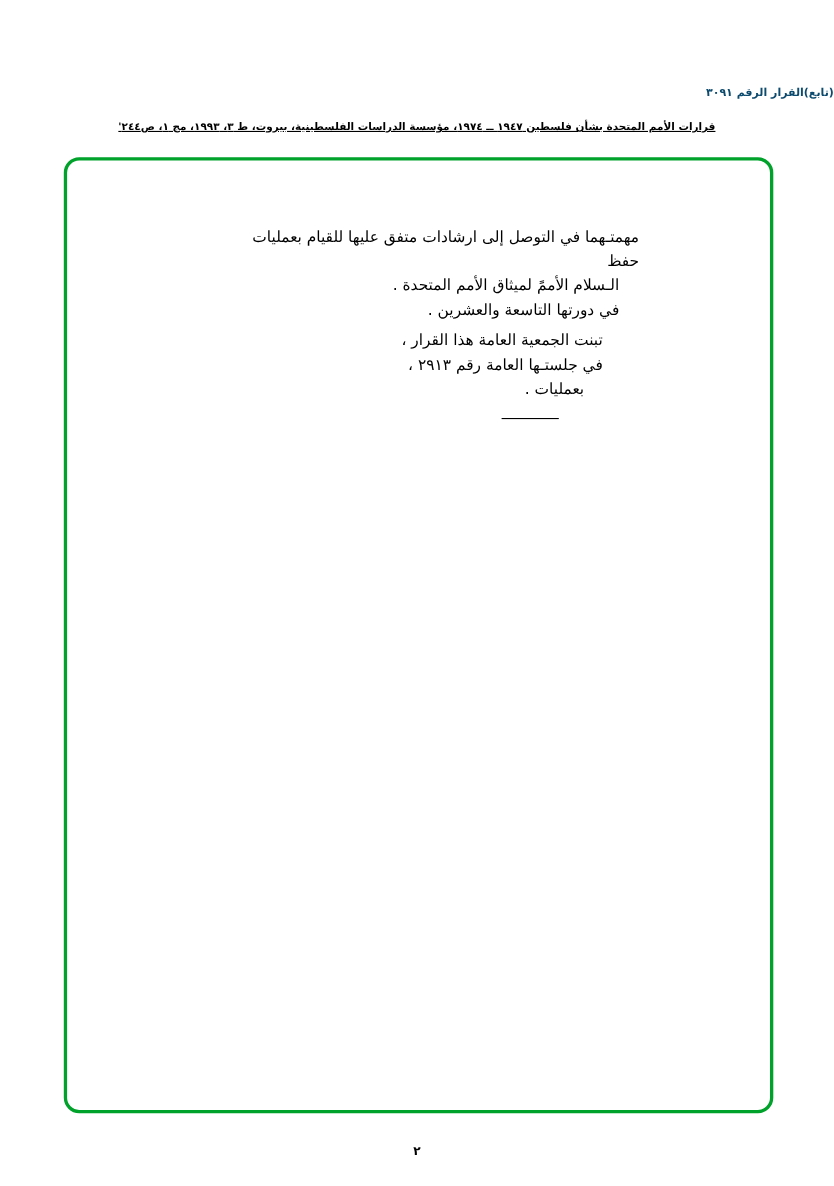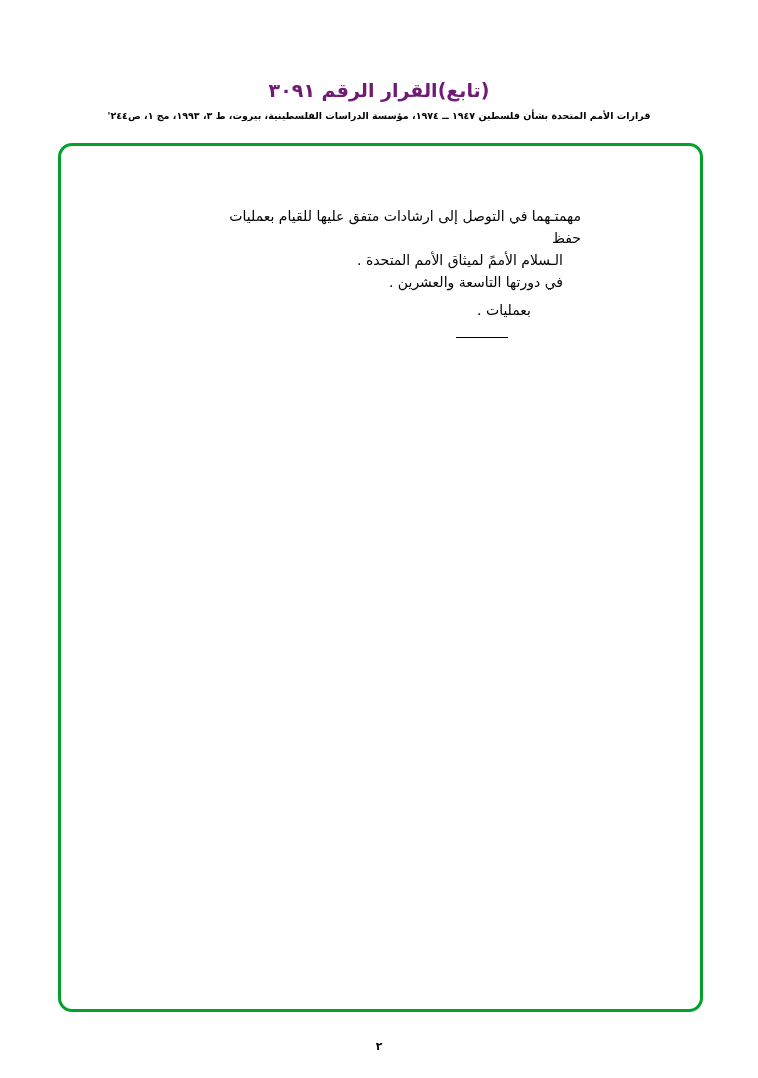--- a/index.html
+++ b/index.html
@@ -28,33 +28,35 @@
     position: absolute;
     top: 78px;
     left: 0;
     width: 758px;
     text-align: center;
     direction: rtl;
   }
   .header-title {
     font-family: "DejaVu Sans", sans-serif;
     font-weight: bold;
-    font-size: 19px;
+    font-size: 10px;
     letter-spacing: 0.5px;
     line-height: 1.3;
-    color: #701a75;
+    color: #0c4a6e;
+    text-align: right;
   }
   .header-subtitle {
-    margin-top: 7px;
+    margin-top: 19px;
     font-family: "DejaVu Sans", sans-serif;
     font-weight: bold;
     font-size: 9.5px;
     line-height: 1.3;
     color: #000;
     white-space: nowrap;
+    text-decoration: underline;
   }
 
   
   .frame {
     position: absolute;
     top: 143px;
     left: 58px;
     width: 645px;
     height: 869px;
     border: 3px solid #00a22b;
@@ -125,20 +127,22 @@
   </div>
 
   <div class="frame"></div>
 
   <div class="body-text">
     <p class="line-indent-1">مهمتـهما في التوصل إلى ارشادات متفق عليها للقيام بعمليات حفظ</p>
     <p class="line-indent-2">الـسلام الأممً لميثاق الأمم المتحدة .</p>
     <p class="line-indent-2">في دورتها التاسعة والعشرين .</p>
 
     <div class="closing-block">
+      <p class="line-indent-3">تبنت الجمعية العامة هذا القرار ،</p>
+      <p class="line-indent-3">في جلستـها العامة رقم ٢٩١٣ ،</p>
       <p class="line-indent-4">بعمليات .</p>
     </div>
 
     <div class="rule-wrap">
       <span class="short-rule"></span>
     </div>
   </div>
 
   <div class="page-number">٢</div>
 

